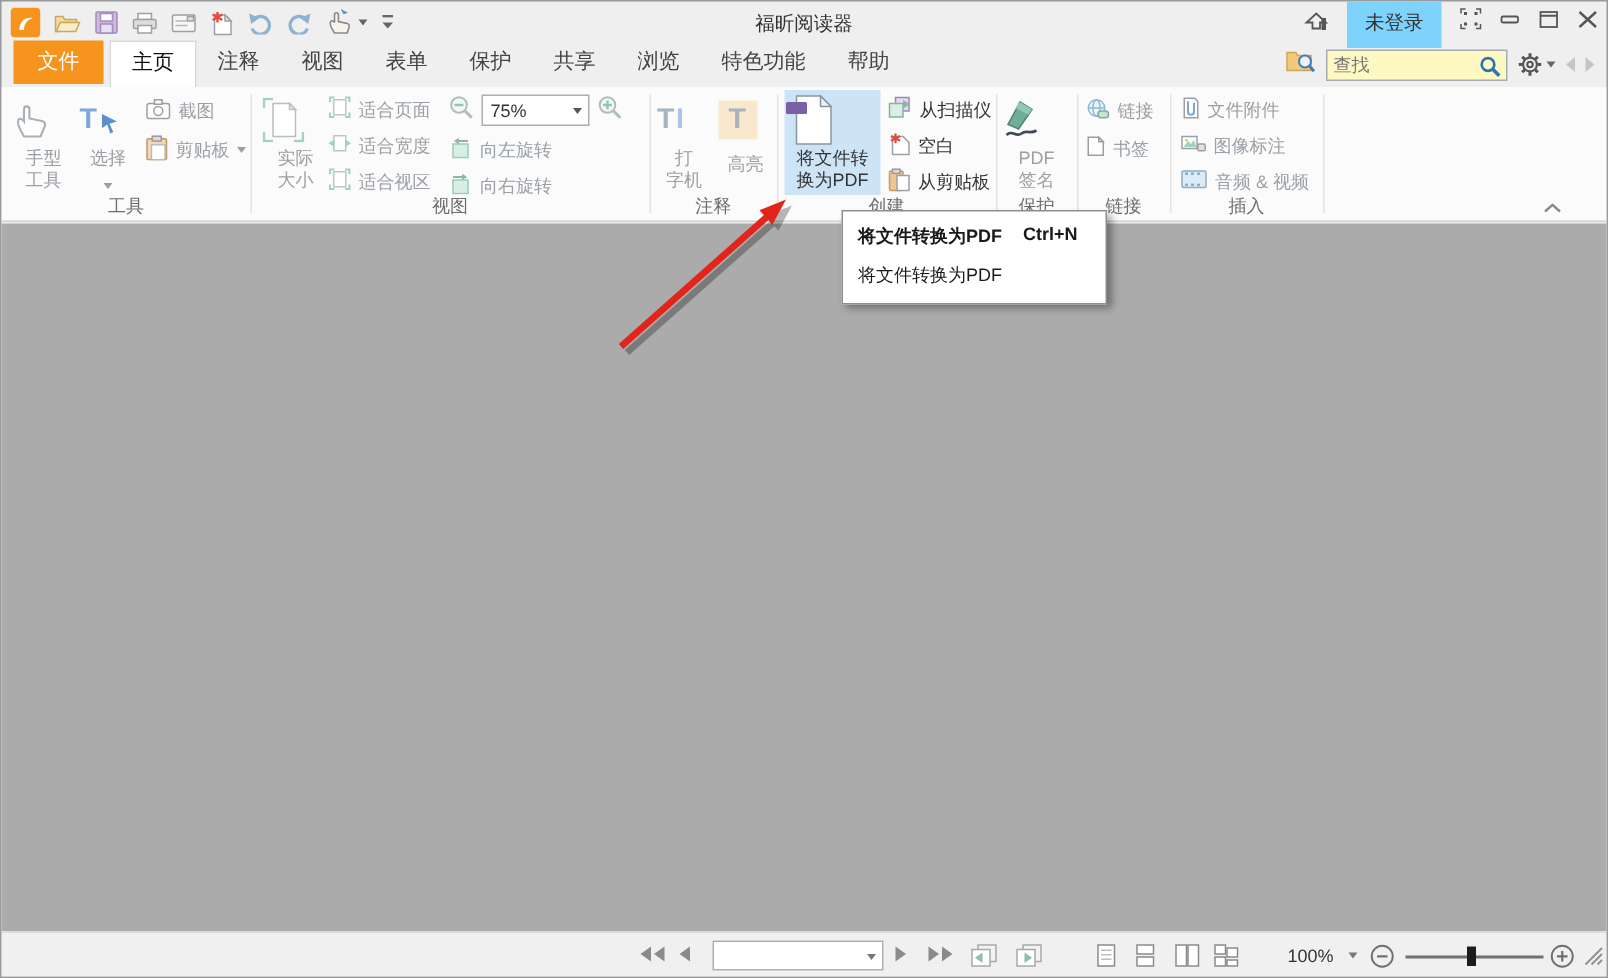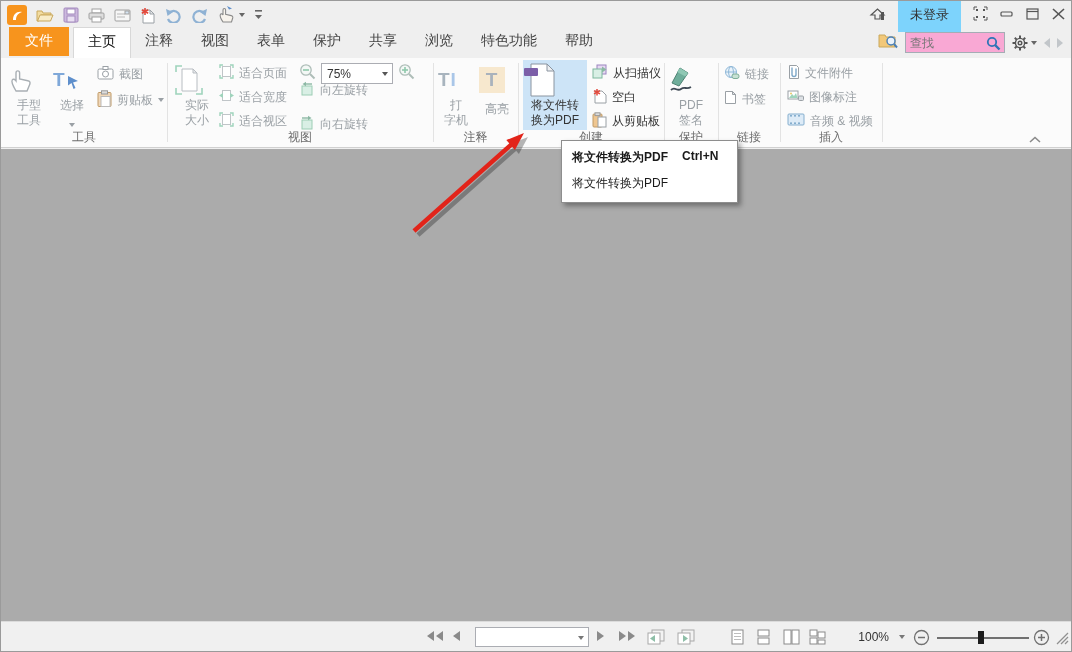--- a/index.html
+++ b/index.html
@@ -18,21 +18,21 @@
   #login-chip { background:#7dd3fc; padding:8px 12px; font-size:13px; color:#333; }
   .caret { width:0; height:0; border-left:3.5px solid transparent; border-right:3.5px solid transparent; border-top:4px solid #666; display:inline-block; }
 
   
   #tabrow { position:absolute; top:28px; left:0; right:0; height:29px; }
   #tabs { position:absolute; left:8px; bottom:0; display:flex; align-items:flex-start; }
   .tab { font-size:14px; color:#444; padding:5px 14px 6px; cursor:default; }
   .tab-file { background:#F7941D; color:#fff; padding:5px 16px 6px; margin-right:4px; }
   .tab-active { background:#fff; color:#111; border:1px solid #D8D8D8; border-bottom:none; padding:5px 14px 7px; }
   #tabrow-right { position:absolute; right:8px; top:3px; display:flex; align-items:center; gap:7px; }
-  #search-box { position:relative; width:100px; height:21px; background:#f9a8d4; border:1px solid #A5ACB5; }
+  #search-box { position:relative; width:121px; height:21px; background:#fef9c3; border:1px solid #A5ACB5; }
   #search-box input { width:88px; height:19px; border:none; outline:none; font-size:12px; padding:0 4px; color:#333; background:transparent; font-family:inherit; }
   #search-box .mag { position:absolute; right:3px; top:3px; }
   .navchev { width:0; height:0; border-top:5px solid transparent; border-bottom:5px solid transparent; display:inline-block; }
   .chev-l { border-right:6px solid #C2C6CA; }
   .chev-r { border-left:6px solid #C2C6CA; }
 
   
   #ribbon { position:absolute; top:57px; left:0; right:0; height:90px; background:#FBFBFB; border-bottom:1px solid #D0D0D0; }
   .grp { position:absolute; top:0; height:90px; }
   .sep { position:absolute; top:5px; bottom:5px; width:1px; background:#E3E3E3; }
@@ -146,20 +146,21 @@
           </svg>
         <span class="caret" style="margin-left:3px"></span>
       </span>
       <span class="qbtn">
         <svg width="9" height="12">
             <rect x="1" y="1" width="7" height="1.6" fill="#666"></rect>
             <polygon points="1,6 8,6 4.5,10" fill="#666"></polygon>
           </svg>
       </span>
     </div>
+    <div id="win-title">福昕阅读器</div>
     <div id="tb-right">
       <span>
         <svg width="17" height="16">
             <path d="M2 6h4V2h5v4h4l-6.5 6z" fill="none" stroke="#555" stroke-width="1.2" transform="rotate(180 8.5 8)"></path>
             <rect x="12" y="7" width="3" height="8" fill="#555"></rect>
           </svg>
       </span>
       <span id="login-chip">未登录</span>
       <span>
         <svg width="15" height="15" stroke="#555" fill="none">
@@ -363,21 +364,21 @@
           <svg width="17" height="17">
               <circle cx="7" cy="7" r="5.2" fill="#F4F8F6" stroke="#AEBDB8" stroke-width="1.3"></circle>
               <g stroke="#8FC8AC" stroke-width="1.6">
                 <line x1="4" y1="7" x2="10" y2="7"></line>
                 <line x1="7" y1="4" x2="7" y2="10"></line>
               </g>
               <line x1="11" y1="11" x2="15.5" y2="15.5" stroke="#AEBDB8" stroke-width="2"></line>
             </svg>
         </span>
       </div>
-      <div class="row-item" style="left:132px;top:21px">
+      <div class="row-item" style="left:132px;top:31px">
         <span>
           <svg width="16" height="15">
               <rect x="3" y="5" width="10" height="9" fill="#D9EFE5" stroke="#9CCDB4"></rect>
               <path d="M13 3H6" stroke="#8CB8A4" stroke-width="1.4" fill="none"></path>
               <polygon points="7,0.8 7,5.2 3.5,3" fill="#8CB8A4"></polygon>
             </svg>
         </span>
         <span>向左旋转</span>
       </div>
       <div class="row-item" style="left:132px;top:55px">

